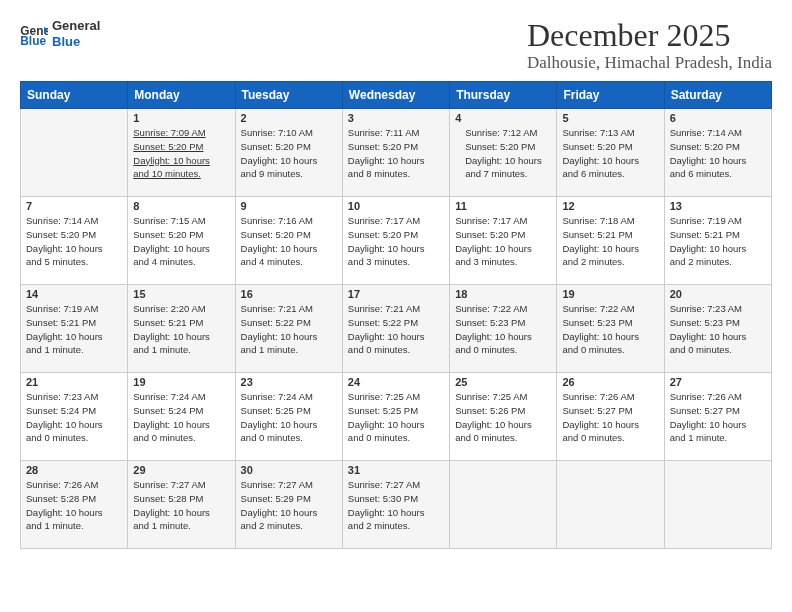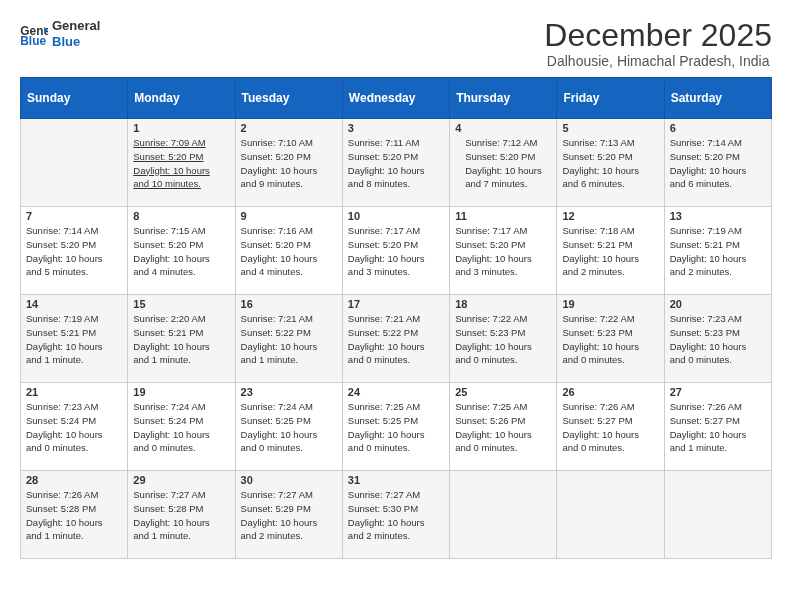--- a/index.html
+++ b/index.html
@@ -24,43 +24,44 @@
     .logo {
       display: flex;
       align-items: center;
       gap: 4px;
     }
     .logo-icon {
       width: 28px;
       height: 22px;
     }
     .title-section {
-      text-align: center;
+      text-align: left;
+      font-family: Liberation Serif, serif;
     }
     .month-title {
       font-size: 32px;
       font-weight: normal;
       color: #333;
       line-height: 1.1;
     }
     .location {
-      font-size: 14px;
+      font-size: 17px;
       color: #555;
     }
     table {
       width: 100%;
       border-collapse: collapse;
       table-layout: fixed;
     }
     thead tr th {
       background-color: #1565c0;
       color: #fff;
       font-size: 12px;
       font-weight: bold;
-      padding: 13px 6px;
+      padding: 6px 6px;
       text-align: left;
       border: 1px solid #1555a0;
     }
     tbody tr td {
       vertical-align: top;
       border: 1px solid #ccc;
       padding: 3px 5px;
       font-size: 9.5px;
       color: #333;
       min-height: 72px;

